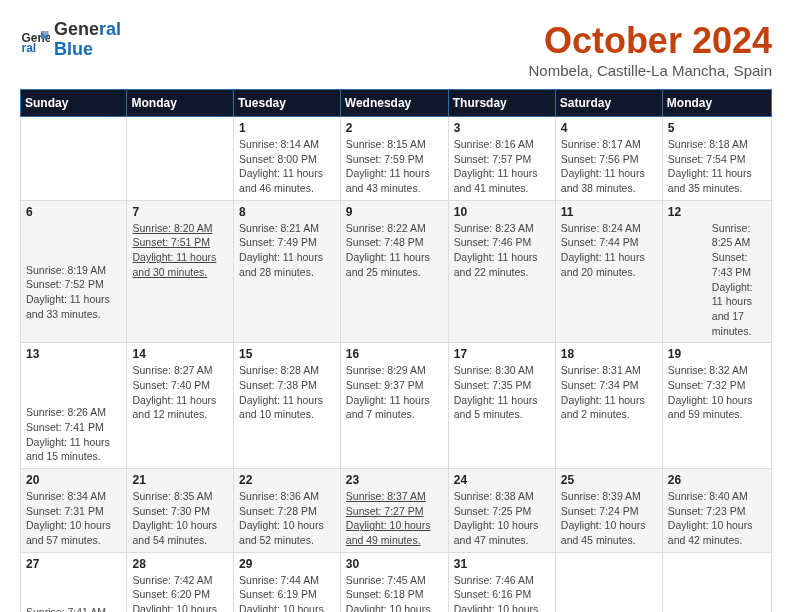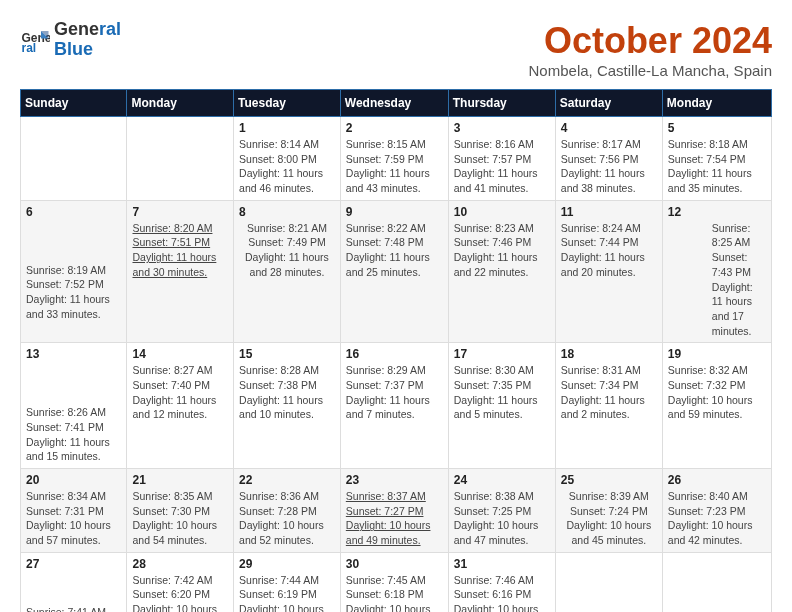--- a/index.html
+++ b/index.html
@@ -168,21 +168,21 @@
 Daylight: 11 hours and 33 minutes.</div>
         </td>
         <td>
           <span class="day-num">7</span>
           <div class="day-detail" style="white-space: pre-line; text-decoration: underline;">Sunrise: 8:20 AM
 Sunset: 7:51 PM
 Daylight: 11 hours and 30 minutes.</div>
         </td>
         <td>
           <span class="day-num">8</span>
-          <div class="day-detail" style="white-space: pre-line; text-align: center;">Sunrise: 8:21 AM
+          <div class="day-detail" style="white-space: pre-line;">Sunrise: 8:21 AM
 Sunset: 7:49 PM
 Daylight: 11 hours and 28 minutes.</div>
         </td>
         <td>
           <span class="day-num">9</span>
           <div class="day-detail" style="white-space: pre-line;">Sunrise: 8:22 AM
 Sunset: 7:48 PM
 Daylight: 11 hours and 25 minutes.</div>
         </td>
         <td>
@@ -219,21 +219,21 @@
         </td>
         <td>
           <span class="day-num">15</span>
           <div class="day-detail" style="white-space: pre-line;">Sunrise: 8:28 AM
 Sunset: 7:38 PM
 Daylight: 11 hours and 10 minutes.</div>
         </td>
         <td>
           <span class="day-num">16</span>
           <div class="day-detail" style="white-space: pre-line;">Sunrise: 8:29 AM
-Sunset: 7:37 PM
+Sunset: 9:37 PM
 Daylight: 11 hours and 7 minutes.</div>
         </td>
         <td>
           <span class="day-num">17</span>
           <div class="day-detail" style="white-space: pre-line;">Sunrise: 8:30 AM
 Sunset: 7:35 PM
 Daylight: 11 hours and 5 minutes.</div>
         </td>
         <td>
           <span class="day-num">18</span>
@@ -274,21 +274,21 @@
 Daylight: 10 hours and 49 minutes.</div>
         </td>
         <td>
           <span class="day-num">24</span>
           <div class="day-detail" style="white-space: pre-line;">Sunrise: 8:38 AM
 Sunset: 7:25 PM
 Daylight: 10 hours and 47 minutes.</div>
         </td>
         <td>
           <span class="day-num">25</span>
-          <div class="day-detail" style="white-space: pre-line; text-align: center;">Sunrise: 8:39 AM
+          <div class="day-detail" style="white-space: pre-line;">Sunrise: 8:39 AM
 Sunset: 7:24 PM
 Daylight: 10 hours and 45 minutes.</div>
         </td>
         <td>
           <span class="day-num">26</span>
           <div class="day-detail" style="white-space: pre-line;">Sunrise: 8:40 AM
 Sunset: 7:23 PM
 Daylight: 10 hours and 42 minutes.</div>
         </td>
       </tr>

